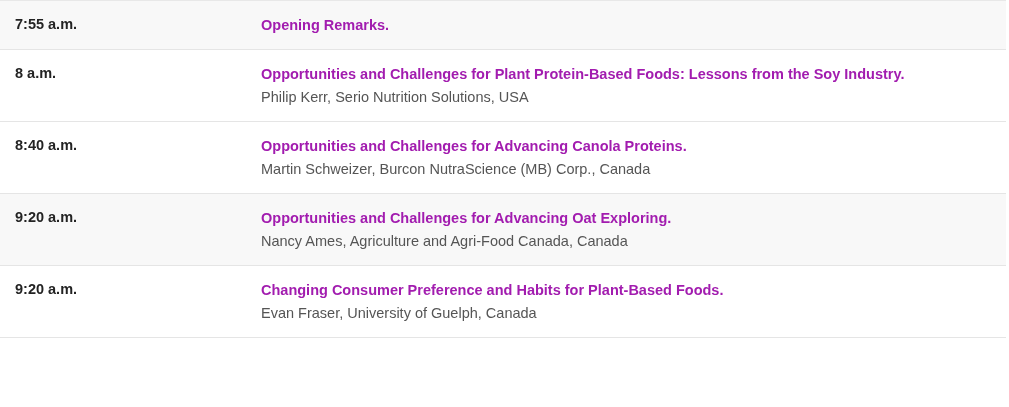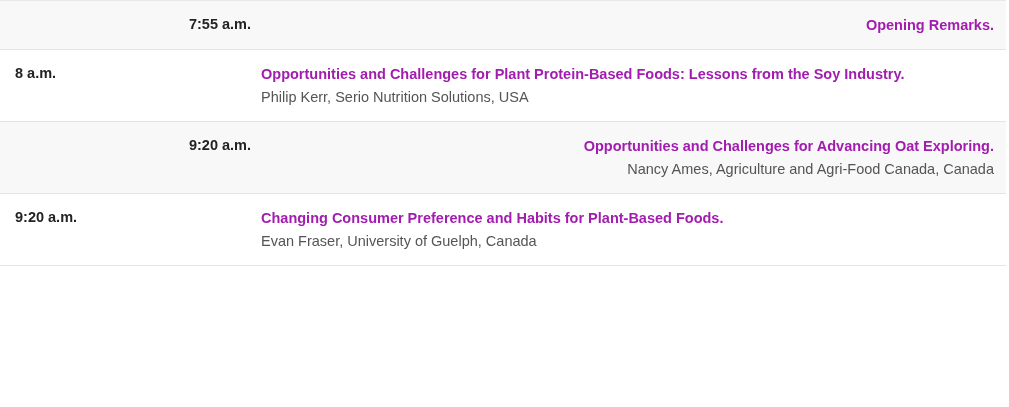--- a/index.html
+++ b/index.html
@@ -20,21 +20,21 @@
     border-collapse: collapse;
     table-layout: fixed;
     border-top: 1px solid #e8e8e8;
   }
 
   .schedule-row {
     border-bottom: 1px solid #e5e5e5;
   }
 
   
-  .schedule-row.stripe-shaded { background: #f8f8f8; text-align: right; }
+  .schedule-row.stripe-shaded { background: #f8f8f8; }
   .schedule-row.stripe-plain  { background: #ffffff; }
 
   .cell-time {
     width: 236px;
     padding: 14px 10px 14px 15px;
     vertical-align: top;
     font-size: 14.5px;
     font-weight: bold;
     color: #232323;
     white-space: nowrap;
@@ -77,20 +77,27 @@
           <span class="session-title">Opening Remarks.</span>
         </td>
       </tr>
       <tr class="schedule-row stripe-plain">
         <td class="cell-time">8 a.m.</td>
         <td class="cell-session">
           <span class="session-title">Opportunities and Challenges for Plant Protein-Based Foods: Lessons from the Soy Industry.</span>
           <span class="session-speaker">Philip Kerr, Serio Nutrition Solutions, USA</span>
         </td>
       </tr>
+      <tr class="schedule-row stripe-plain">
+        <td class="cell-time">8:40 a.m.</td>
+        <td class="cell-session">
+          <span class="session-title">Opportunities and Challenges for Advancing Canola Proteins.</span>
+          <span class="session-speaker">Martin Schweizer, Burcon NutraScience (MB) Corp., Canada</span>
+        </td>
+      </tr>
       <tr class="schedule-row stripe-shaded">
         <td class="cell-time">9:20 a.m.</td>
         <td class="cell-session">
           <span class="session-title">Opportunities and Challenges for Advancing Oat Exploring.</span>
           <span class="session-speaker">Nancy Ames, Agriculture and Agri-Food Canada, Canada</span>
         </td>
       </tr>
       <tr class="schedule-row stripe-plain">
         <td class="cell-time">9:20 a.m.</td>
         <td class="cell-session">

